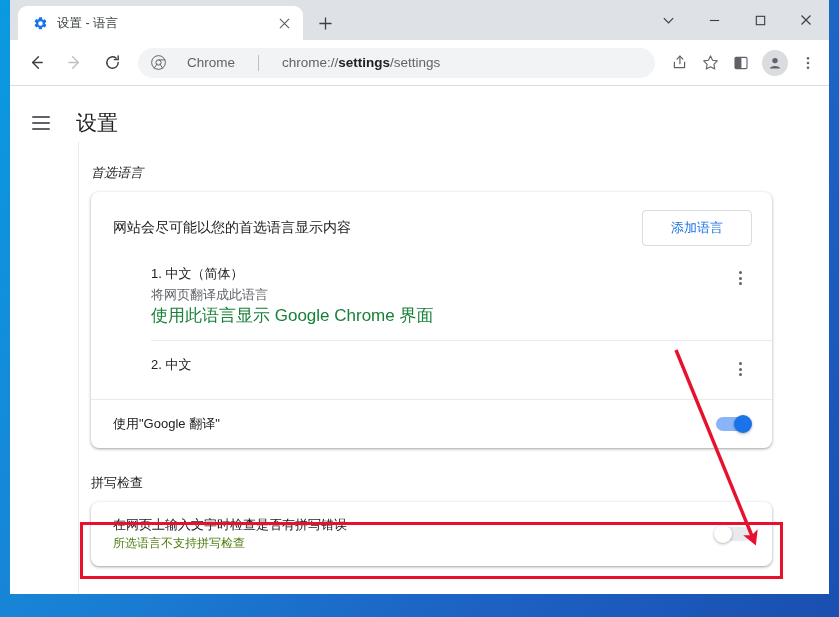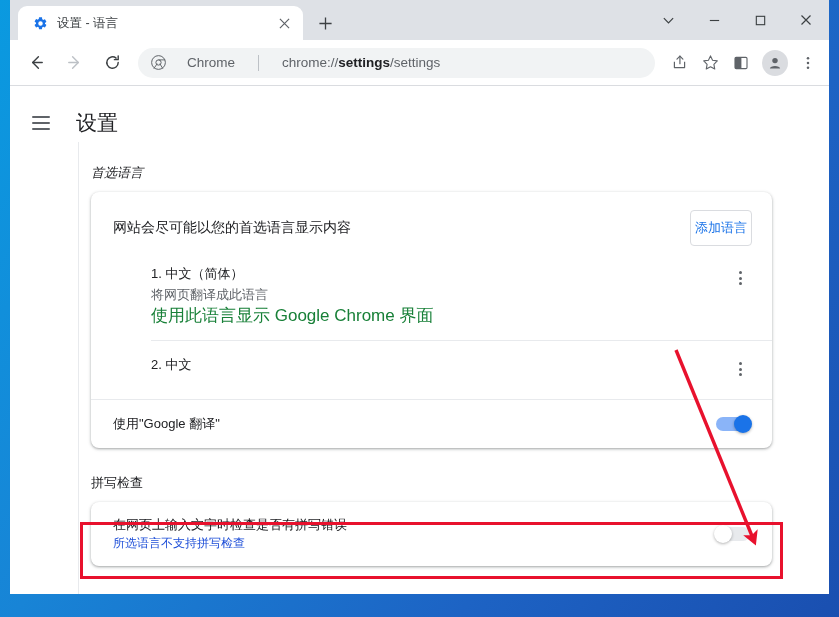--- a/index.html
+++ b/index.html
@@ -203,21 +203,21 @@
     font-size: 14px;
     color: #202124;
     padding-top: 9px;
   }
   #add-language-button {
     flex: 0 0 auto;
     border: 1px solid #dadce0;
     border-radius: 4px;
     color: #1a73e8;
     font-size: 13px;
-    padding: 8px 4px;
+    padding: 8px 28px;
     background: #fff;
     white-space: nowrap;
   }
   .lang-row {
     display: flex; align-items: flex-start;
     padding: 4px 20px 14px 60px;
     position: relative;
   }
   .lang-row-texts { flex: 1 1 auto; }
   .lang-name {
@@ -276,21 +276,21 @@
   .toggle.off { background: #e8eaed; }
   .toggle.off .knob { left: -2px; background: #ffffff; }
 
   
   #spellcheck-card {
     display: flex; align-items: center;
     padding: 13px 22px 13px 22px;
   }
   #spellcheck-texts { flex: 1 1 auto; }
   #spellcheck-title { font-size: 13px; color: #202124; line-height: 19px; }
-  #spellcheck-sub { font-size: 12px; color: #1d4ed8; line-height: 19px; }
+  #spellcheck-sub { font-size: 12px; color: #4d7c0f; line-height: 19px; }
 
   
   #annotation-layer {
     position: absolute;
     left: 0; top: 0; width: 839px; height: 617px;
     pointer-events: none;
   }
   #highlight-rect {
     position: absolute;
     left: 80px; top: 522px;

